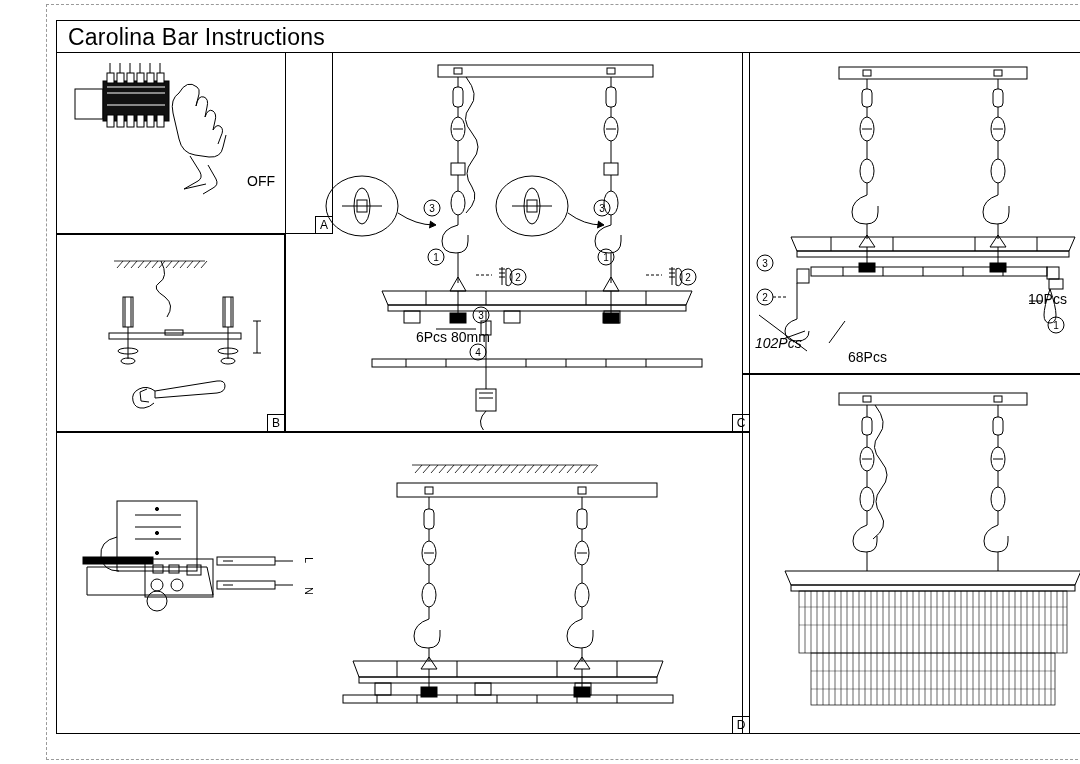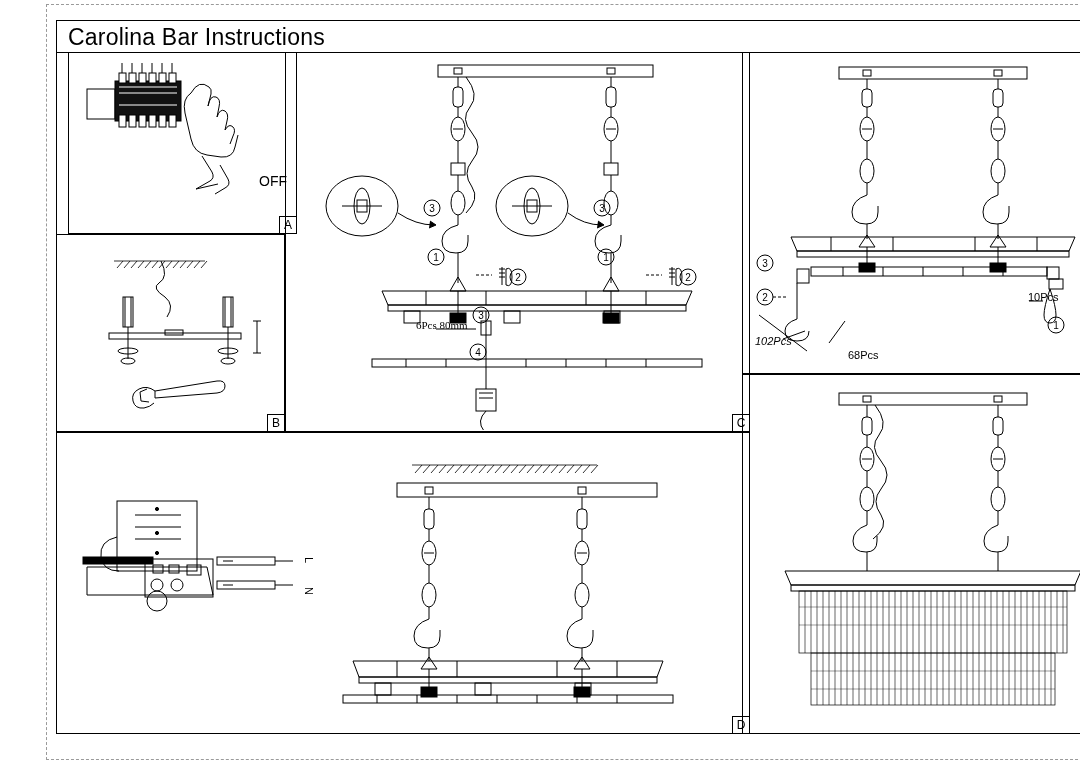--- a/index.html
+++ b/index.html
@@ -59,41 +59,41 @@
     color: #000;
   }
   svg { display: block; }
   .lbl {
     position: absolute;
     font-size: 11px;
     color: #000;
     white-space: nowrap;
   }
   .lbl.big { font-size: 14px; }
-  .lbl.tiny { font-size: 11px; }
+  .lbl.tiny { font-size: 14px; }
   .vert {
     position: absolute;
     font-size: 11px;
     color: #000;
     transform: rotate(90deg);
     transform-origin: left top;
     white-space: nowrap;
   }
 </style>
 </head>
 <body>
 
 <div id="page">
 
   <div class="trim"></div>
   <div class="sheet"></div>
   <div class="title">Carolina Bar Instructions</div>
   <div class="title-rule"></div>
 
-  <div class="panel" style="left:26px; top:52px; width:229px; height:182px;">
+  <div class="panel" style="left:14px; top:52px; width:277px; height:182px;">
     <svg width="226" height="179" viewBox="0 0 226 179">
 
       <rect x="18" y="36" width="28" height="30" fill="none" stroke="#000" stroke-width="1"></rect>
       <rect x="46" y="28" width="66" height="40" fill="#111" stroke="#000" stroke-width="1"></rect>
 
       <g stroke="#fff" stroke-width="1">
         <line x1="50" y1="34" x2="108" y2="34"></line>
         <line x1="50" y1="40" x2="108" y2="40"></line>
         <line x1="50" y1="52" x2="108" y2="52"></line>
       </g>
@@ -322,21 +322,21 @@
         <line x1="193" y1="345" x2="207" y2="345"></line>
         <path d="M200 358 q-10 10 -2 20 q6 8 -4 14"></path>
         <rect x="186" y="392" width="18" height="16"></rect>
         <line x1="186" y1="398" x2="204" y2="398"></line>
       </g>
 
       <g stroke="#000" stroke-width="1">
         <line x1="150" y1="276" x2="190" y2="276"></line>
       </g>
     </svg>
-    <div class="lbl tiny" style="left:130px; top:266px;font-family:Liberation Serif, serif;">6Pcs 80mm</div>
+    <div class="lbl tiny" style="left:130px; top:276px;">6Pcs 80mm</div>
     <div class="pl">C</div>
   </div>
 
   <div class="panel" style="left:14px; top:432px; width:694px; height:302px;">
     <svg width="691" height="299" viewBox="0 0 691 299">
 
       <g stroke="#000" stroke-width="0.8">
         <line x1="355" y1="32" x2="540" y2="32"></line>
         <line x1="358" y1="40" x2="365" y2="32"></line>
         <line x1="366" y1="40" x2="373" y2="32"></line>

